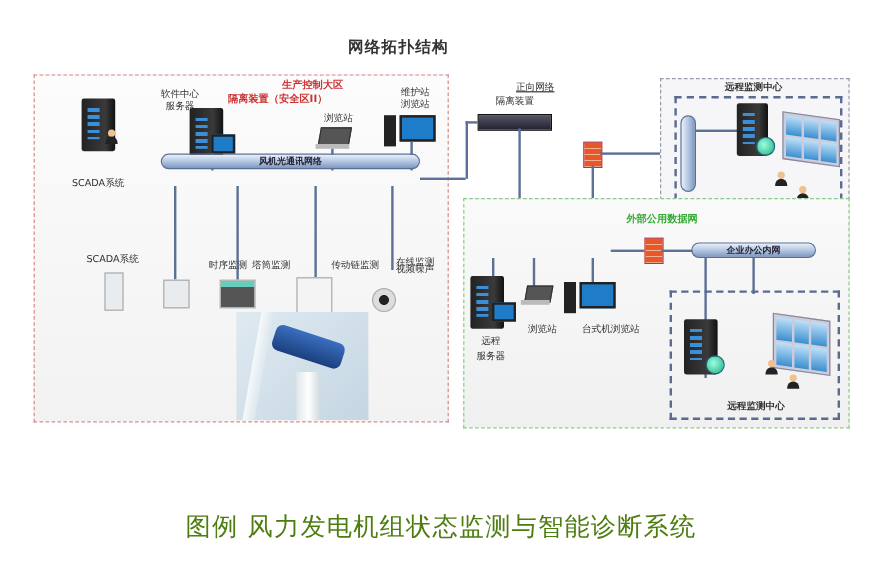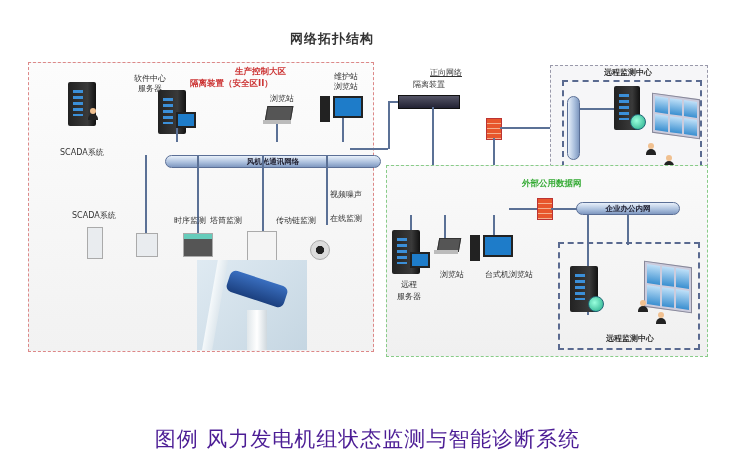--- a/index.html
+++ b/index.html
@@ -7,21 +7,21 @@
   #canvas{position:absolute;left:0;top:0;width:735px;height:360px;}
   .zone{position:absolute;box-sizing:border-box;}
   .zone-prod{left:28px;top:88px;width:346px;height:418px;border:1.5px dashed #d88;background:linear-gradient(#fcfcfc,#f2f2f2);}
   .zone-mgmt{left:386px;top:232px;width:322px;height:272px;border:1.5px dashed #8c8;background:linear-gradient(#fafafa,#f0f0f0);}
   .zone-ext{left:550px;top:65px;width:158px;height:156px;border:1.5px dashed #99a;background:#f6f6f8;}
   .inner-box{position:absolute;box-sizing:border-box;border:2px dashed #5a6a90;}
   .lbl{position:absolute;font-size:8px;color:#333;text-align:center;line-height:10px;white-space:nowrap;}
   .lbl-red{color:#c33;font-size:8.5px;font-weight:bold;}
   .lbl-green{color:#3a3;font-size:8.5px;font-weight:bold;}
   .title{position:absolute;left:290px;top:30px;font-size:13px;font-weight:bold;color:#333;letter-spacing:1px;font-family:"DejaVu Serif",serif;}
-  .caption{position:absolute;left:0;width:735px;top:425px;text-align:center;font-size:21px;color:#4c1d95;letter-spacing:1px;}
+  .caption{position:absolute;left:0;width:735px;top:425px;text-align:center;font-size:21px;color:#4d7c0f;letter-spacing:1px;}
   .bus{position:absolute;height:13px;border-radius:7px;background:linear-gradient(#e8f0fa,#a9bedc 60%,#7f98c0);border:1px solid #5b6f96;box-sizing:border-box;font-size:7.5px;color:#223;text-align:center;line-height:11px;font-weight:bold;}
   .vbus{position:absolute;width:13px;border-radius:7px;background:linear-gradient(90deg,#e8f0fa,#a9bedc 60%,#7f98c0);border:1px solid #5b6f96;box-sizing:border-box;}
   .line{position:absolute;background:#5b7196;}
   .server{position:absolute;width:28px;height:44px;background:linear-gradient(90deg,#222,#3a3a3a 70%,#111);border-radius:2px;}
   .server::before{content:"";position:absolute;left:5px;top:8px;width:10px;height:26px;background:repeating-linear-gradient(#3b8fd8 0 3px,transparent 3px 6px);}
   .monitor{position:absolute;width:30px;height:22px;background:#1e7cc9;border:2px solid #222;box-sizing:border-box;}
   .tower{position:absolute;width:10px;height:26px;background:#222;}
   .laptop{position:absolute;width:24px;height:14px;background:#555;border:1px solid #333;transform:skewX(-10deg);}
   .laptop-base{position:absolute;width:28px;height:4px;background:#bbb;}
   .firewall{position:absolute;width:14px;height:20px;background:repeating-linear-gradient(#e8562c 0 4px,#f3b08f 4px 5px);border:1px solid #b33;}
@@ -60,36 +60,36 @@
   <div class="laptop-base" style="left:263px;top:120px;"></div>
 
   <div class="lbl" style="left:334px;top:72px;">维护站</div>
   <div class="lbl" style="left:334px;top:82px;">浏览站</div>
   <div class="tower" style="left:320px;top:96px;"></div>
   <div class="monitor" style="left:333px;top:96px;"></div>
 
   <div class="line" style="left:176px;top:128px;width:1.5px;height:14px;"></div>
   <div class="line" style="left:276px;top:124px;width:1.5px;height:18px;"></div>
   <div class="line" style="left:342px;top:118px;width:1.5px;height:24px;"></div>
-  <div class="bus" style="left:134px;top:155px;width:216px;margin-left:31px;">风机光通讯网络</div>
+  <div class="bus" style="left:134px;top:128px;width:216px;">风机光通讯网络</div>
 
   <div class="line" style="left:145px;top:155px;width:1.5px;height:78px;"></div>
   <div class="line" style="left:197px;top:155px;width:1.5px;height:78px;"></div>
   <div class="line" style="left:262px;top:155px;width:1.5px;height:78px;"></div>
   <div class="line" style="left:326px;top:155px;width:1.5px;height:70px;"></div>
 
   <div class="lbl" style="left:72px;top:211px;">SCADA系统</div>
   <div class="device" style="left:87px;top:227px;width:14px;height:30px;"></div>
   <div class="lbl" style="left:154px;top:216px;padding-left:20px;">时序监测</div>
   <div class="device" style="left:136px;top:233px;width:20px;height:22px;"></div>
   <div class="lbl" style="left:210px;top:216px;">塔筒监测</div>
   <div class="device" style="left:183px;top:233px;width:28px;height:22px;background:linear-gradient(#6cb 0 5px,#555 5px);"></div>
   <div class="lbl" style="left:276px;top:216px;">传动链监测</div>
   <div class="device" style="left:247px;top:231px;width:28px;height:30px;background:#f4f4f4;"></div>
-  <div class="lbl" style="left:330px;top:190px;">视频噪声</div>
+  <div class="lbl" style="left:330px;top:220px;">视频噪声</div>
   <div class="lbl" style="left:330px;top:214px;">在线监测</div>
   <div class="device" style="left:310px;top:240px;width:18px;height:18px;border-radius:50%;background:radial-gradient(#222 30%,#ddd 35%);"></div>
 
   <div class="turbine">
     <div style="position:absolute;left:0;top:0;width:35px;height:90px;background:linear-gradient(100deg,transparent 40%,#f4f8fa 42%,#dfe8ee 60%,transparent 62%);"></div>
     <div style="position:absolute;left:30px;top:18px;width:60px;height:22px;background:linear-gradient(#3a6fc0,#1b3f7e);border-radius:6px;transform:rotate(18deg);"></div>
     <div style="position:absolute;left:50px;top:50px;width:20px;height:40px;background:linear-gradient(90deg,#dfe6ea,#fff,#cfd8de);"></div>
   </div>
 
   <div class="lbl" style="left:430px;top:68px;text-decoration:underline;">正向网络</div>

